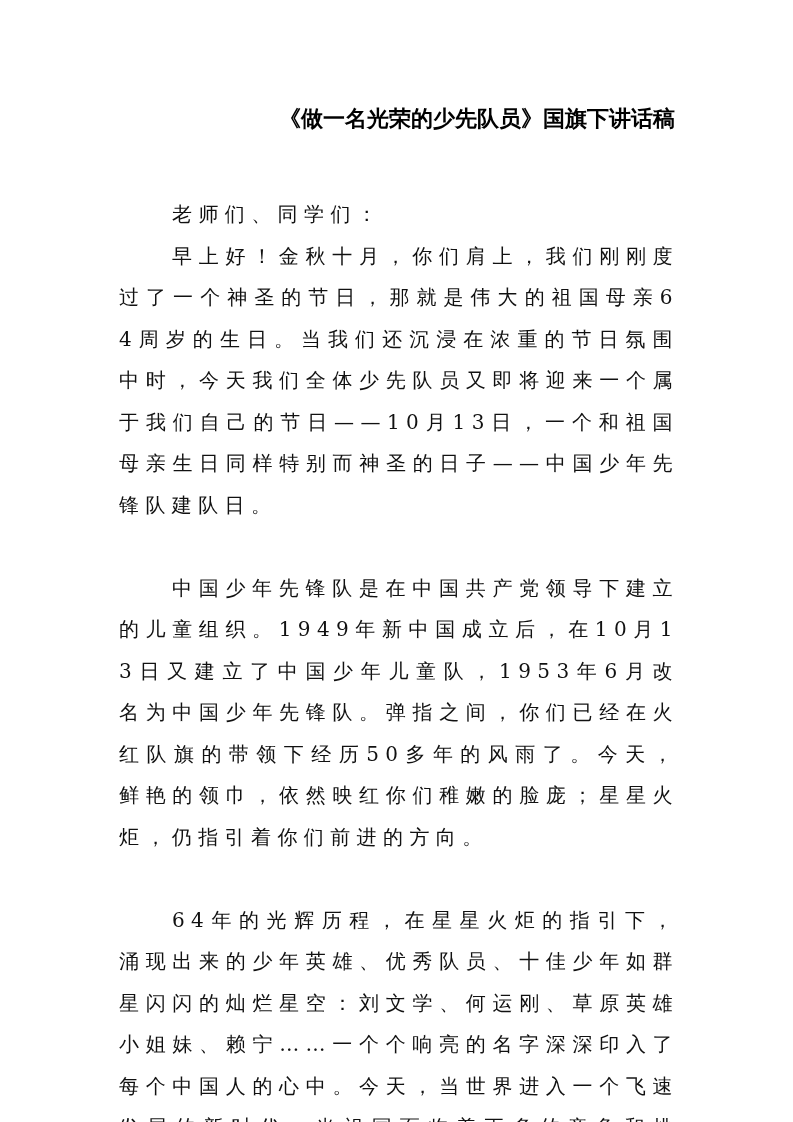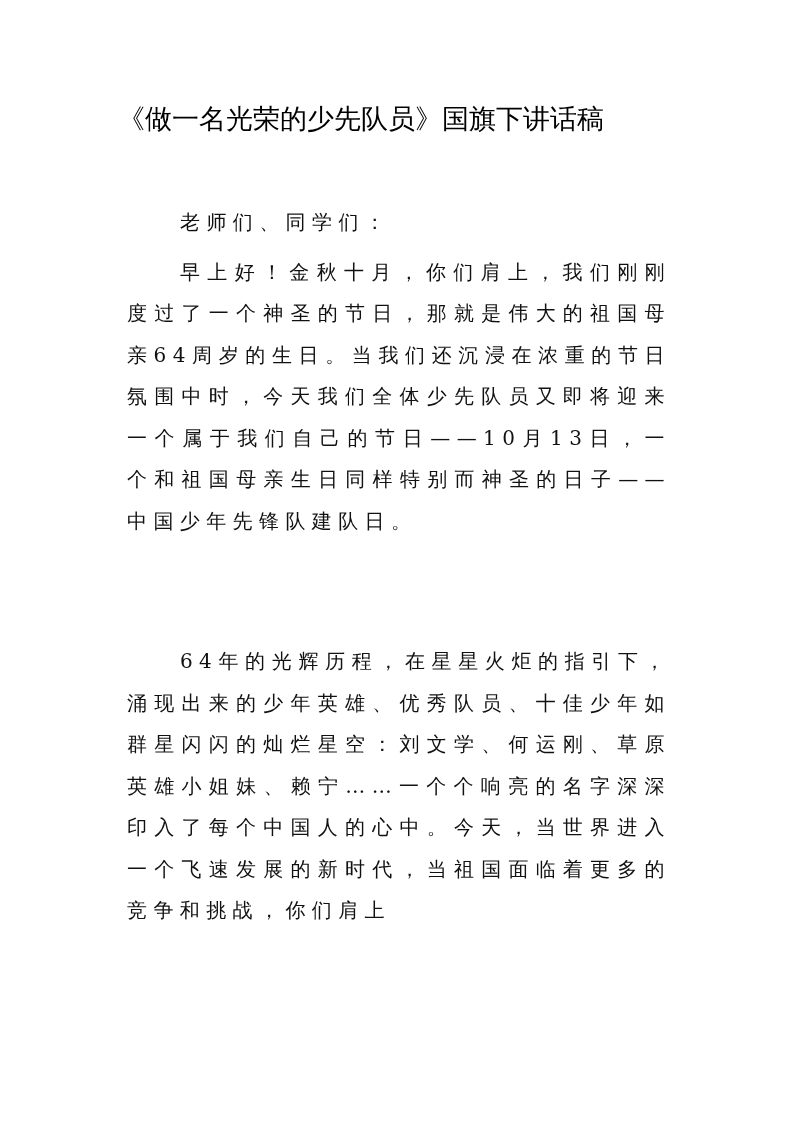--- a/index.html
+++ b/index.html
@@ -21,55 +21,56 @@
     width: 793px;
     height: 1122px;
     background: #ffffff;
   }
   .title {
     position: absolute;
     left: 118px;
     width: 557px;
     top: 98px;
     margin: 0;
-    text-align: left;
+    text-align: right;
     font-family: "DejaVu Sans", "Liberation Sans", sans-serif;
-    font-weight: normal;
-    font-size: 27px;
+    font-weight: bold;
+    font-size: 22px;
     line-height: 41px;
     color: #000000;
     letter-spacing: 0px;
   }
   .body-text {
     position: absolute;
     left: 119px;
     top: 194px;
     width: 560px;
     font-family: "DejaVu Serif", "Liberation Serif", serif;
     font-size: 20px;
     line-height: 41.5px;
     letter-spacing: 6.4px;
     color: #111111;
   }
   .para {
-    margin: 8px;
+    margin: 0;
     text-indent: 53px;
     text-align: justify;
     word-break: break-all;
   }
   .blank {
     height: 41.5px;
   }
 </style>
 </head>
 <body>
 
 <div class="page">
   <h1 class="title">《做一名光荣的少先队员》国旗下讲话稿</h1>
 
   <div class="body-text">
     <p class="para">老师们、同学们：</p>
     <p class="para">早上好！金秋十月，你们肩上，我们刚刚度过了一个神圣的节日，那就是伟大的祖国母亲64周岁的生日。当我们还沉浸在浓重的节日氛围中时，今天我们全体少先队员又即将迎来一个属于我们自己的节日——10月13日，一个和祖国母亲生日同样特别而神圣的日子——中国少年先锋队建队日。</p>
     <div class="blank"></div>
+    <p class="para">中国少年先锋队是在中国共产党领导下建立的儿童组织。1949年新中国成立后，在10月13日又建立了中国少年儿童队，1953年6月改名为中国少年先锋队。弹指之间，你们已经在火红队旗的带领下经历50多年的风雨了。今天，鲜艳的领巾，依然映红你们稚嫩的脸庞；星星火炬，仍指引着你们前进的方向。</p>
     <div class="blank"></div>
     <p class="para">64年的光辉历程，在星星火炬的指引下，涌现出来的少年英雄、优秀队员、十佳少年如群星闪闪的灿烂星空：刘文学、何运刚、草原英雄小姐妹、赖宁……一个个响亮的名字深深印入了每个中国人的心中。今天，当世界进入一个飞速发展的新时代，当祖国面临着更多的竞争和挑战，你们肩上</p>
   </div>
 </div>
 
 </body></html>

